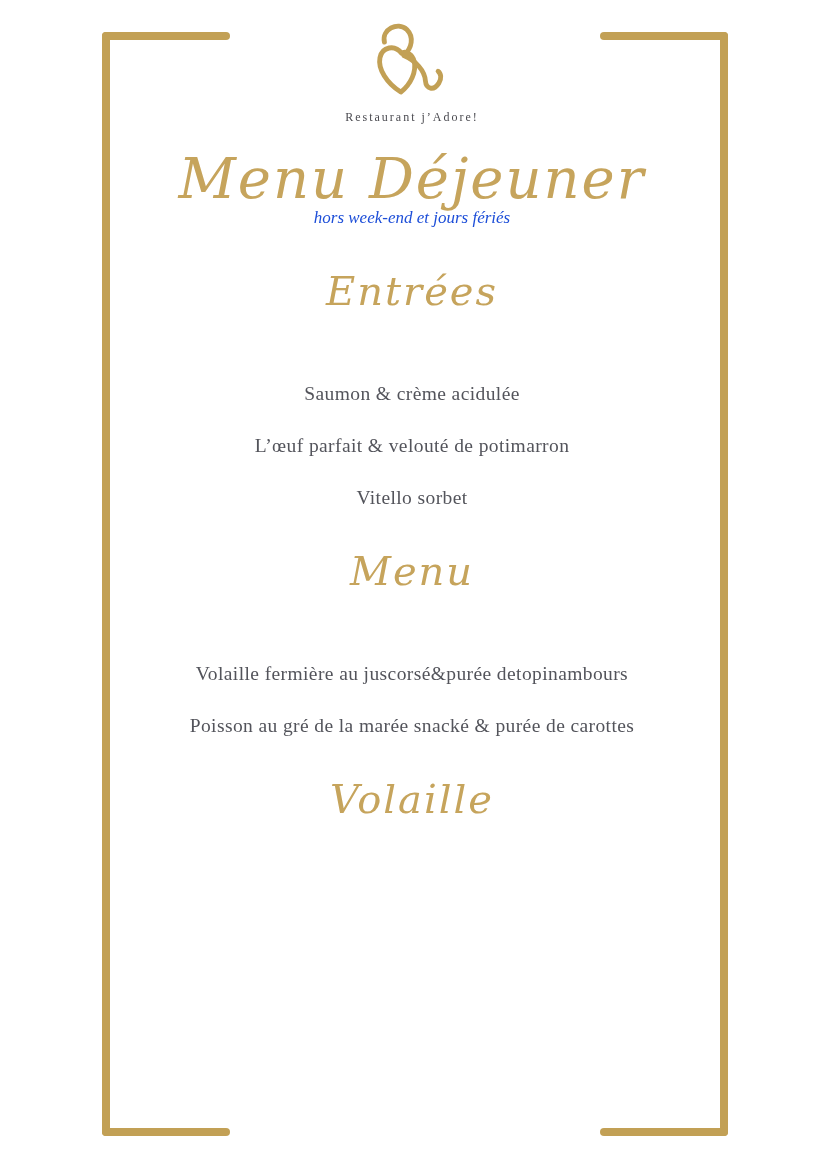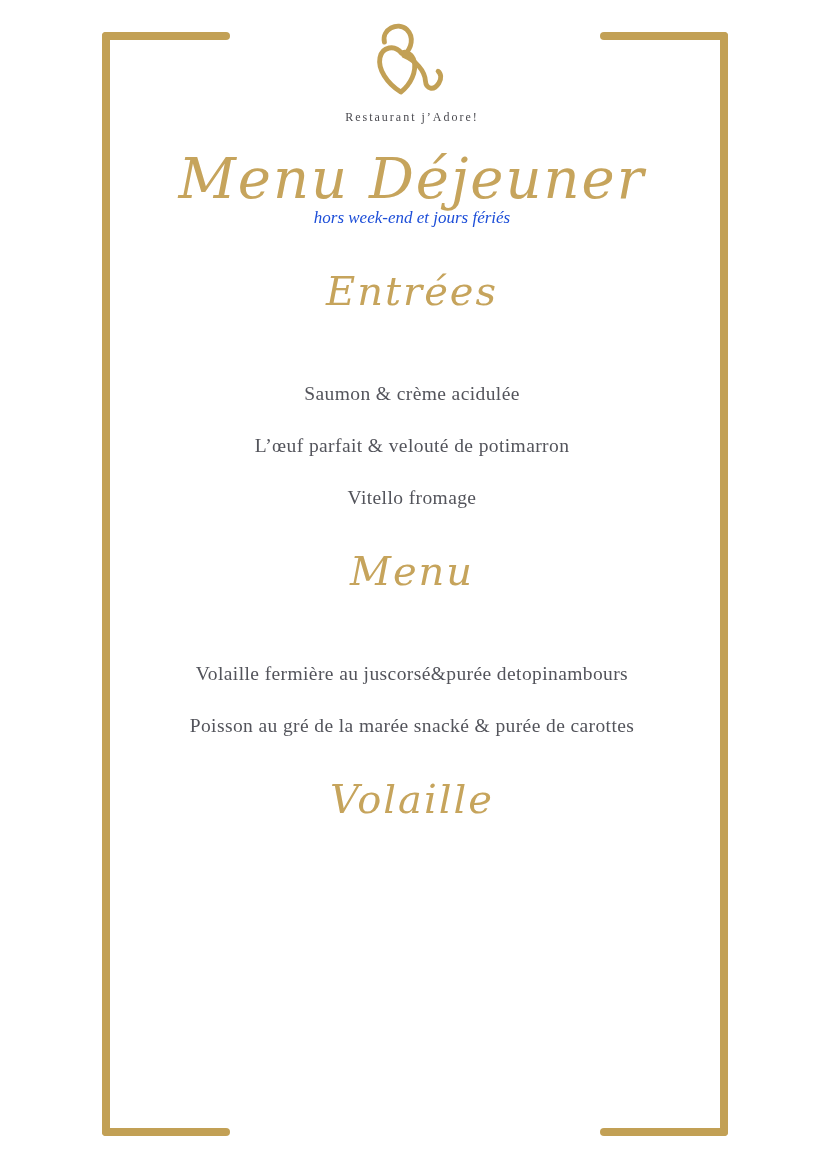--- a/index.html
+++ b/index.html
@@ -117,21 +117,21 @@
 
     <div class="menu-title">Menu Déjeuner</div>
     <div class="menu-subtitle">hors week-end et jours fériés</div>
 
 
     <div class="section">
       <div class="section-title">Entrées</div>
       <div class="items">
         <div class="menu-item">Saumon &amp; crème acidulée</div>
         <div class="menu-item">L’œuf parfait &amp; velouté de potimarron</div>
-        <div class="menu-item">Vitello fromage</div>
+        <div class="menu-item">Vitello sorbet</div>
       </div>
     </div>
 
     <div class="section">
       <div class="section-title">Menu</div>
       <div class="items">
         <div class="menu-item">Volaille fermière au juscorsé&amp;purée detopinambours</div>
         <div class="menu-item">Poisson au gré de la marée snacké &amp; purée de carottes</div>
       </div>
     </div>

